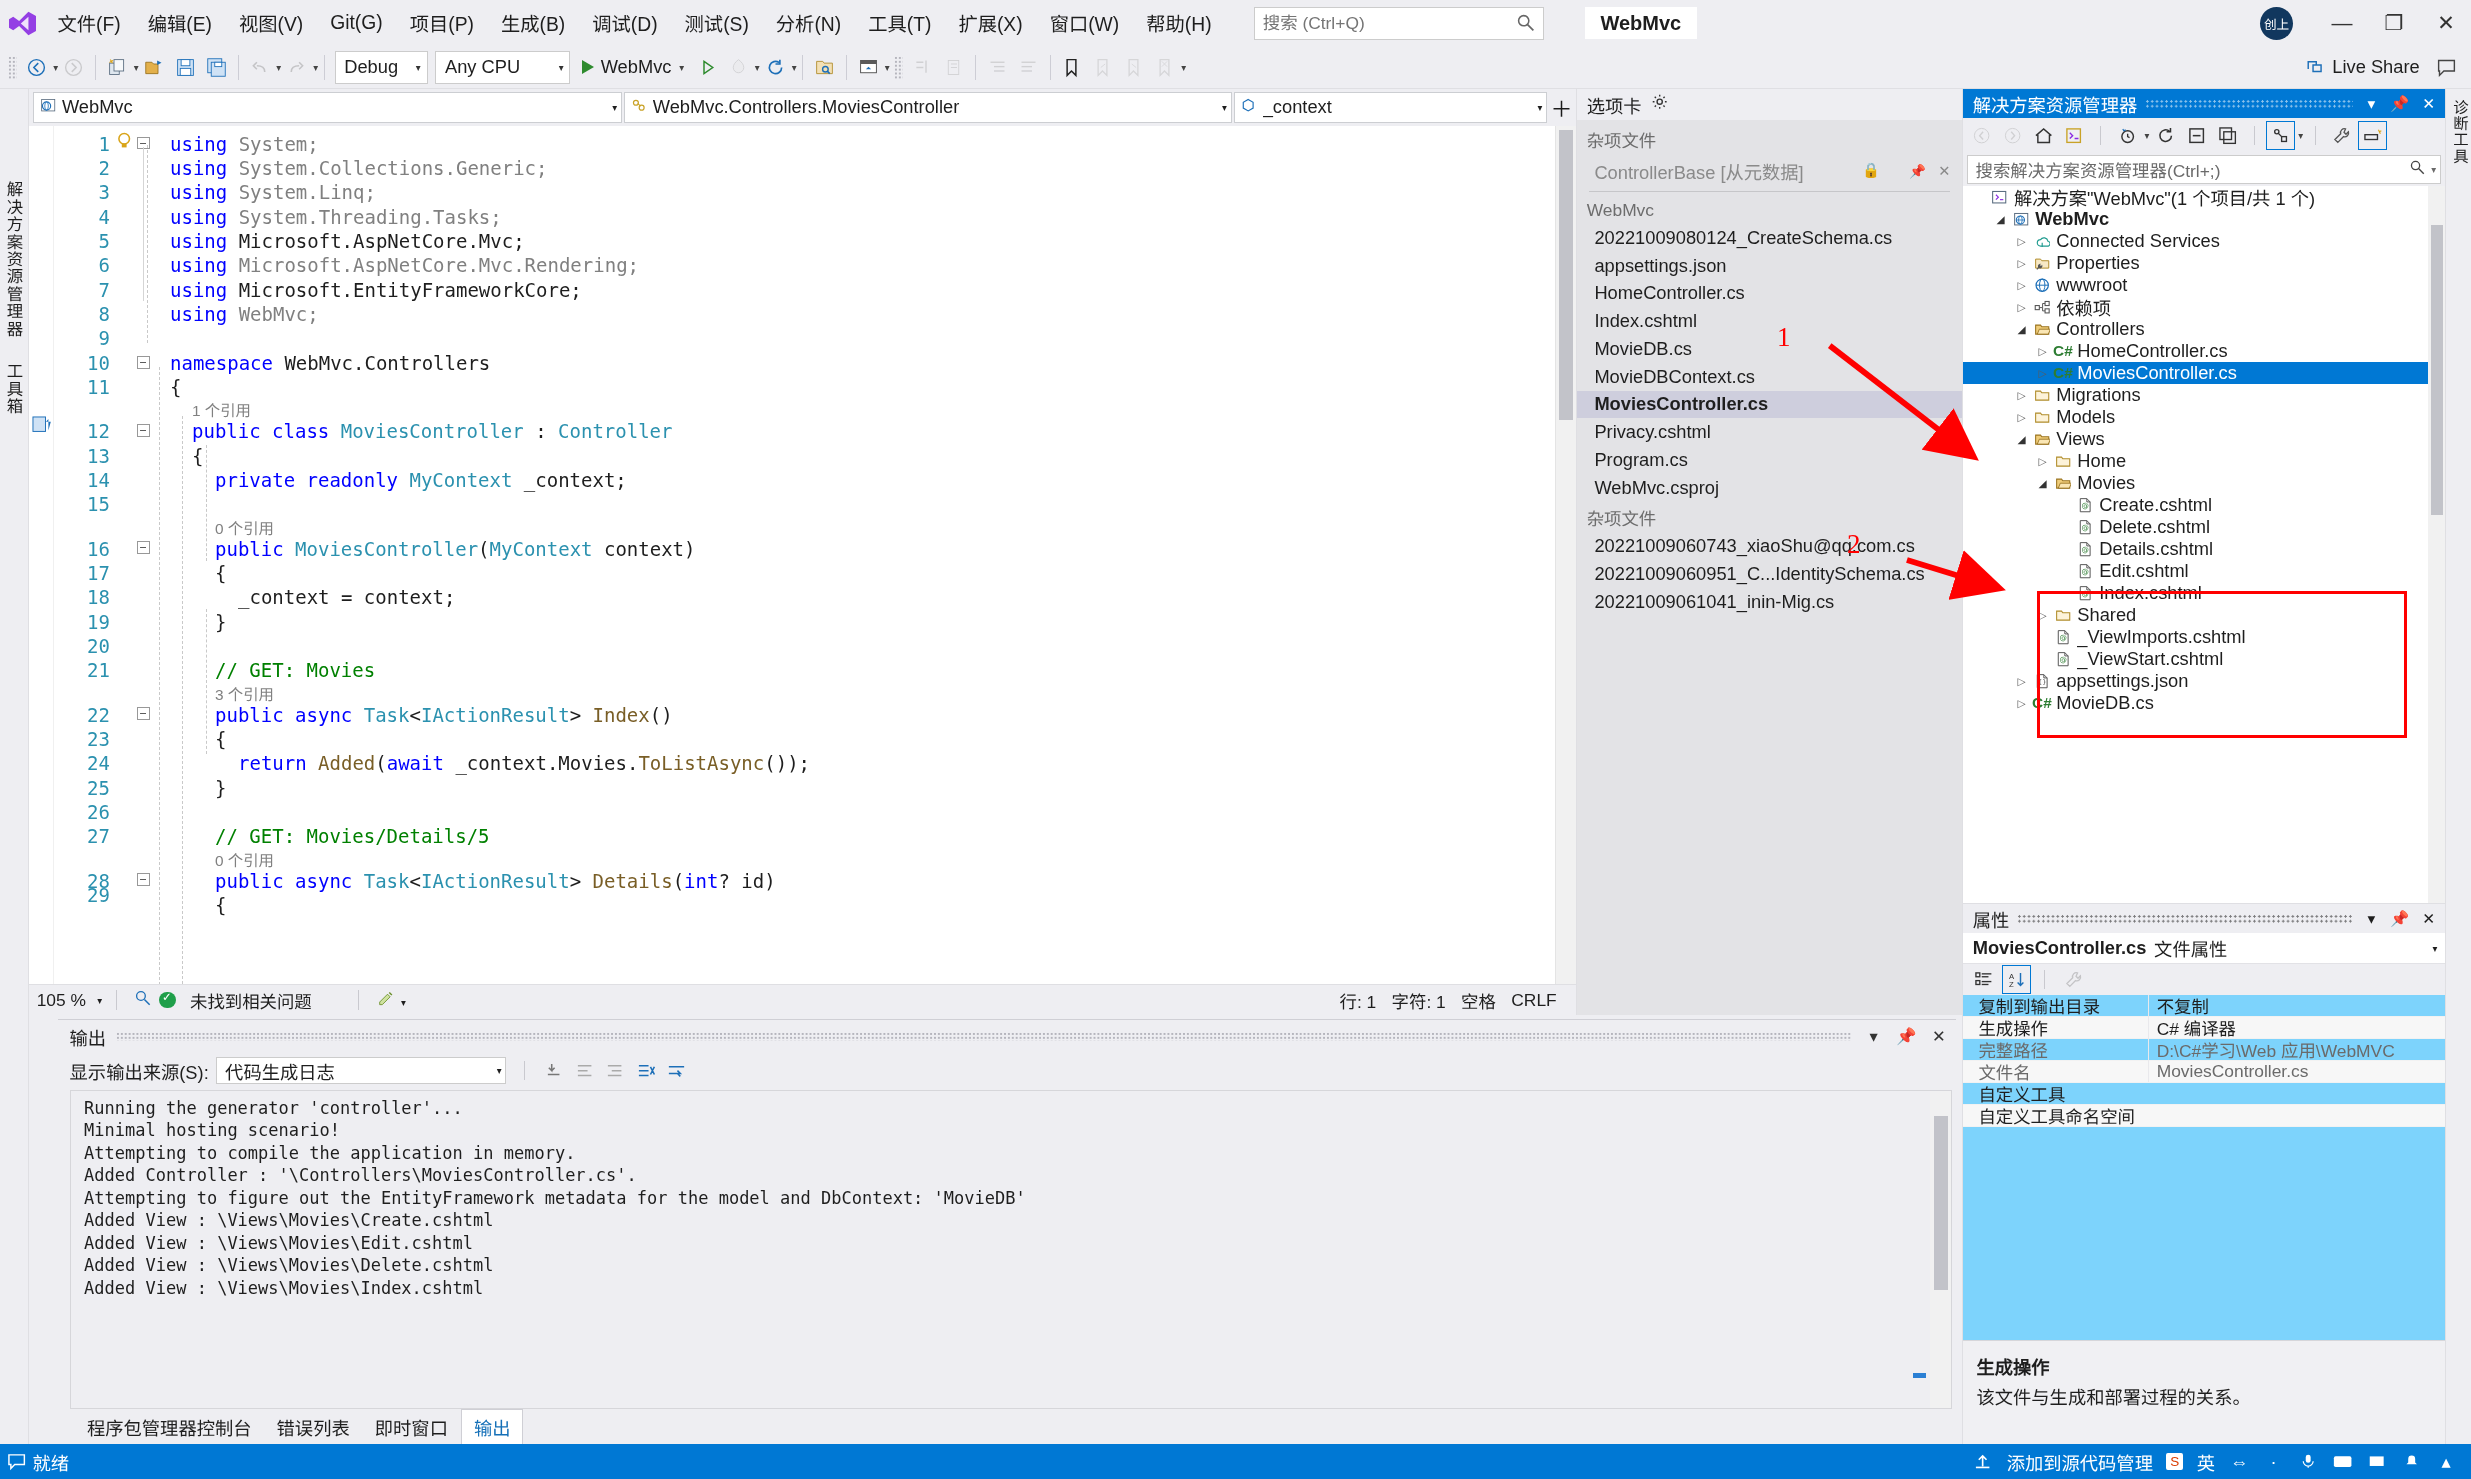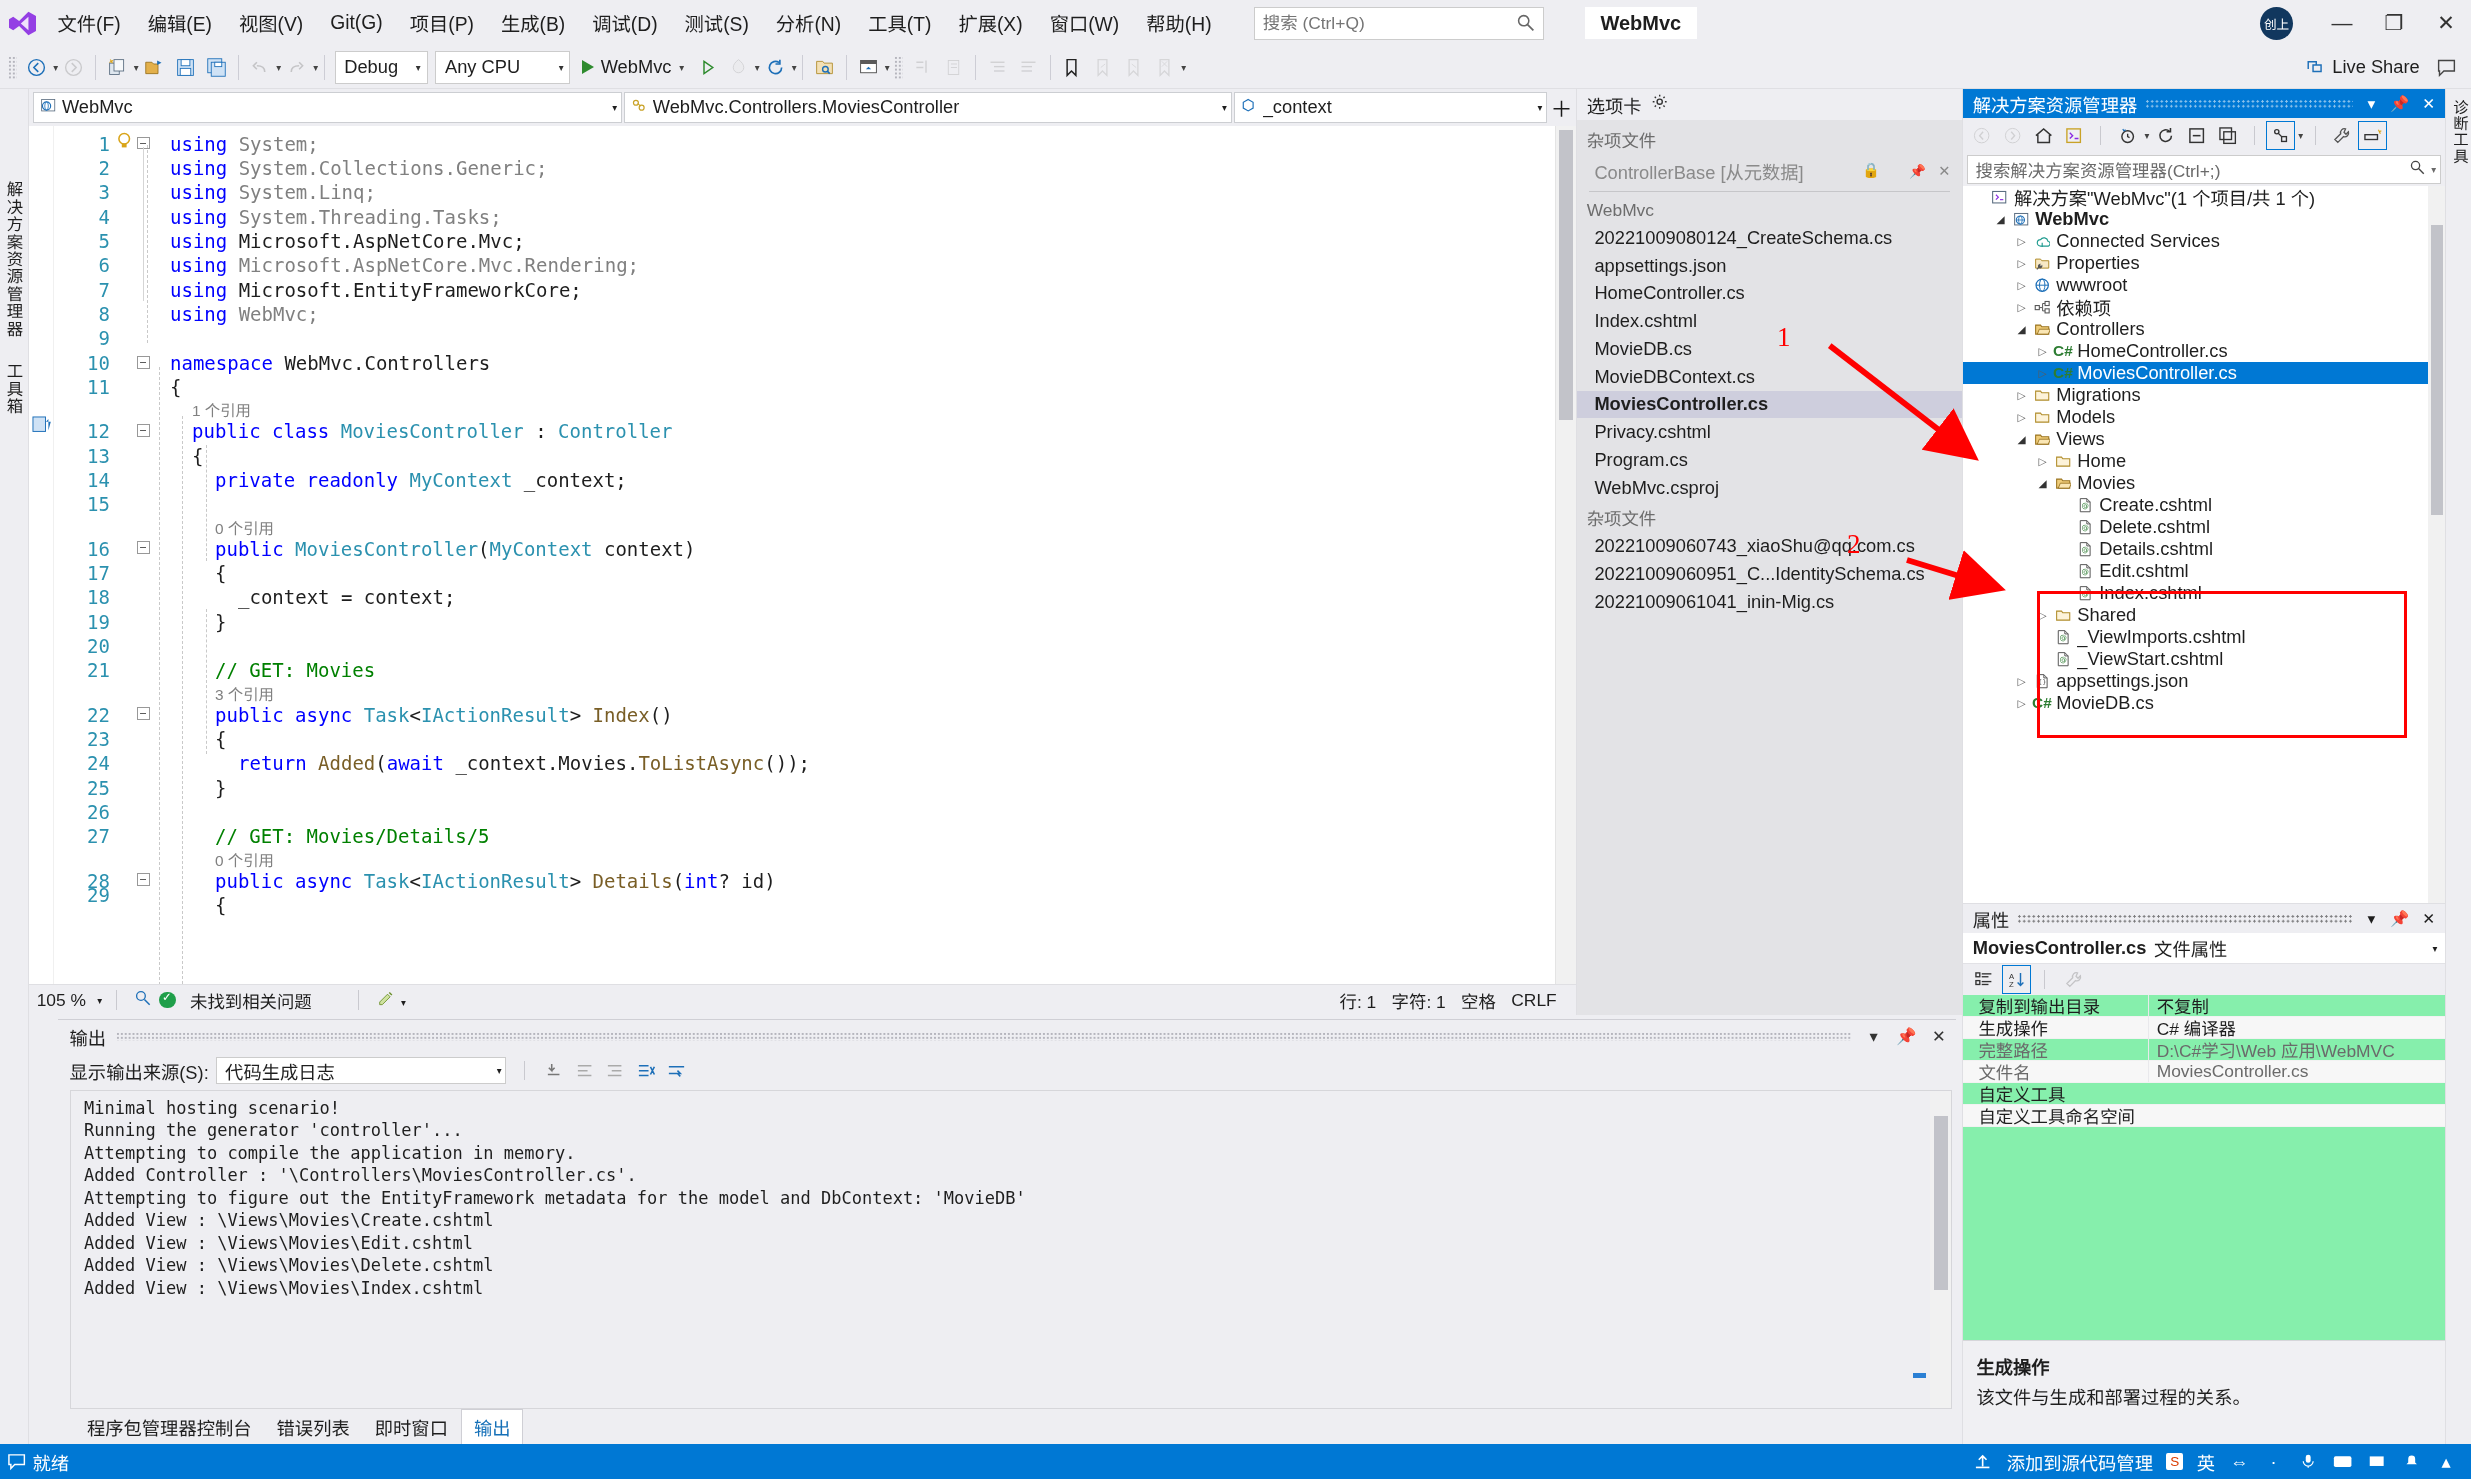--- a/index.html
+++ b/index.html
@@ -155,21 +155,21 @@
   .bold{ font-weight:bold; }
   .csharp{ color:#2d7d32; font-weight:bold; font-size:15.4px; font-family:"Liberation Sans",sans-serif;}
   .tree-scroll{ position:absolute; right:0; top:0; width:17.4px; height:100%; background:#f1f1f1;}
   .tree-thumb{ position:absolute; right:1.9px; top:39px; width:12.6px; height:290px; background:#c2c3c9;}
 
   
   .props{ height:541px; flex:0 0 541px; display:flex; flex-direction:column; background:#eeeef2; border-top:1px solid #dfdfe3;}
   .pr-obj{ height:31px; background:#fff; display:flex; align-items:center; padding:0 7.7px 0 9.7px; font-size:18.3px;
       border-bottom:1px solid #e2e2e6; }
   .pr-toolbar{ height:31px; display:flex; align-items:center; gap:3.9px; padding:0 5.8px; }
-  .pr-grid{ flex:1; background:#86efac; overflow:hidden; }
+  .pr-grid{ flex:1; background:#7dd3fc; overflow:hidden; }
   .prow{ display:flex; height:22px; font-size:17.4px; align-items:center; border-bottom:1px solid #f2f2f2;}
   .prow:nth-child(even){ background:#f7f7f7; }
   .pn{ width:185px; padding-left:15.4px; white-space:nowrap; overflow:hidden; }
   .pv{ flex:1; padding-left:7.7px; white-space:nowrap; overflow:hidden; border-left:1px solid #e9e9ec;}
   .dimtxt{ color:#6a6a6a; }
   .pr-desc{ height:104px; flex:0 0 104px; background:#f0f0f3; border-top:1px solid #d6d6da; padding:11.6px 13.5px; }
   .pd-t{ font-weight:bold; font-size:18.3px; }
   .pd-b{ font-size:18.3px; margin-top:4.8px; }
 
   
@@ -680,22 +680,22 @@
               </svg>
           </span>
           <span class="out-ico">
             <svg width="21" height="19.3" viewBox="0 0 22 20">
                 <path d="M3 6h16M3 13h12l-3-3M12 13l3 3" stroke="#1d6fb8" stroke-width="1.6" fill="none"></path>
               </svg>
           </span>
         </div>
         <div class="out-body">
           <div id="out-lines">
+              <div style="white-space: pre;">Running the generator 'controller'...</div>
               <div style="white-space: pre;">Minimal hosting scenario!</div>
-              <div style="white-space: pre;">Running the generator 'controller'...</div>
               <div style="white-space: pre;">Attempting to compile the application in memory.</div>
               <div style="white-space: pre;">Added Controller : '\Controllers\MoviesController.cs'.</div>
               <div style="white-space: pre;">Attempting to figure out the EntityFramework metadata for the model and DbContext: 'MovieDB'</div>
               <div style="white-space: pre;">Added View : \Views\Movies\Create.cshtml</div>
               <div style="white-space: pre;">Added View : \Views\Movies\Edit.cshtml</div>
               <div style="white-space: pre;">Added View : \Views\Movies\Delete.cshtml</div>
               <div style="white-space: pre;">Added View : \Views\Movies\Index.cshtml</div>
             </div>
           <div class="out-scroll">
             <div class="out-thumb"></div>

